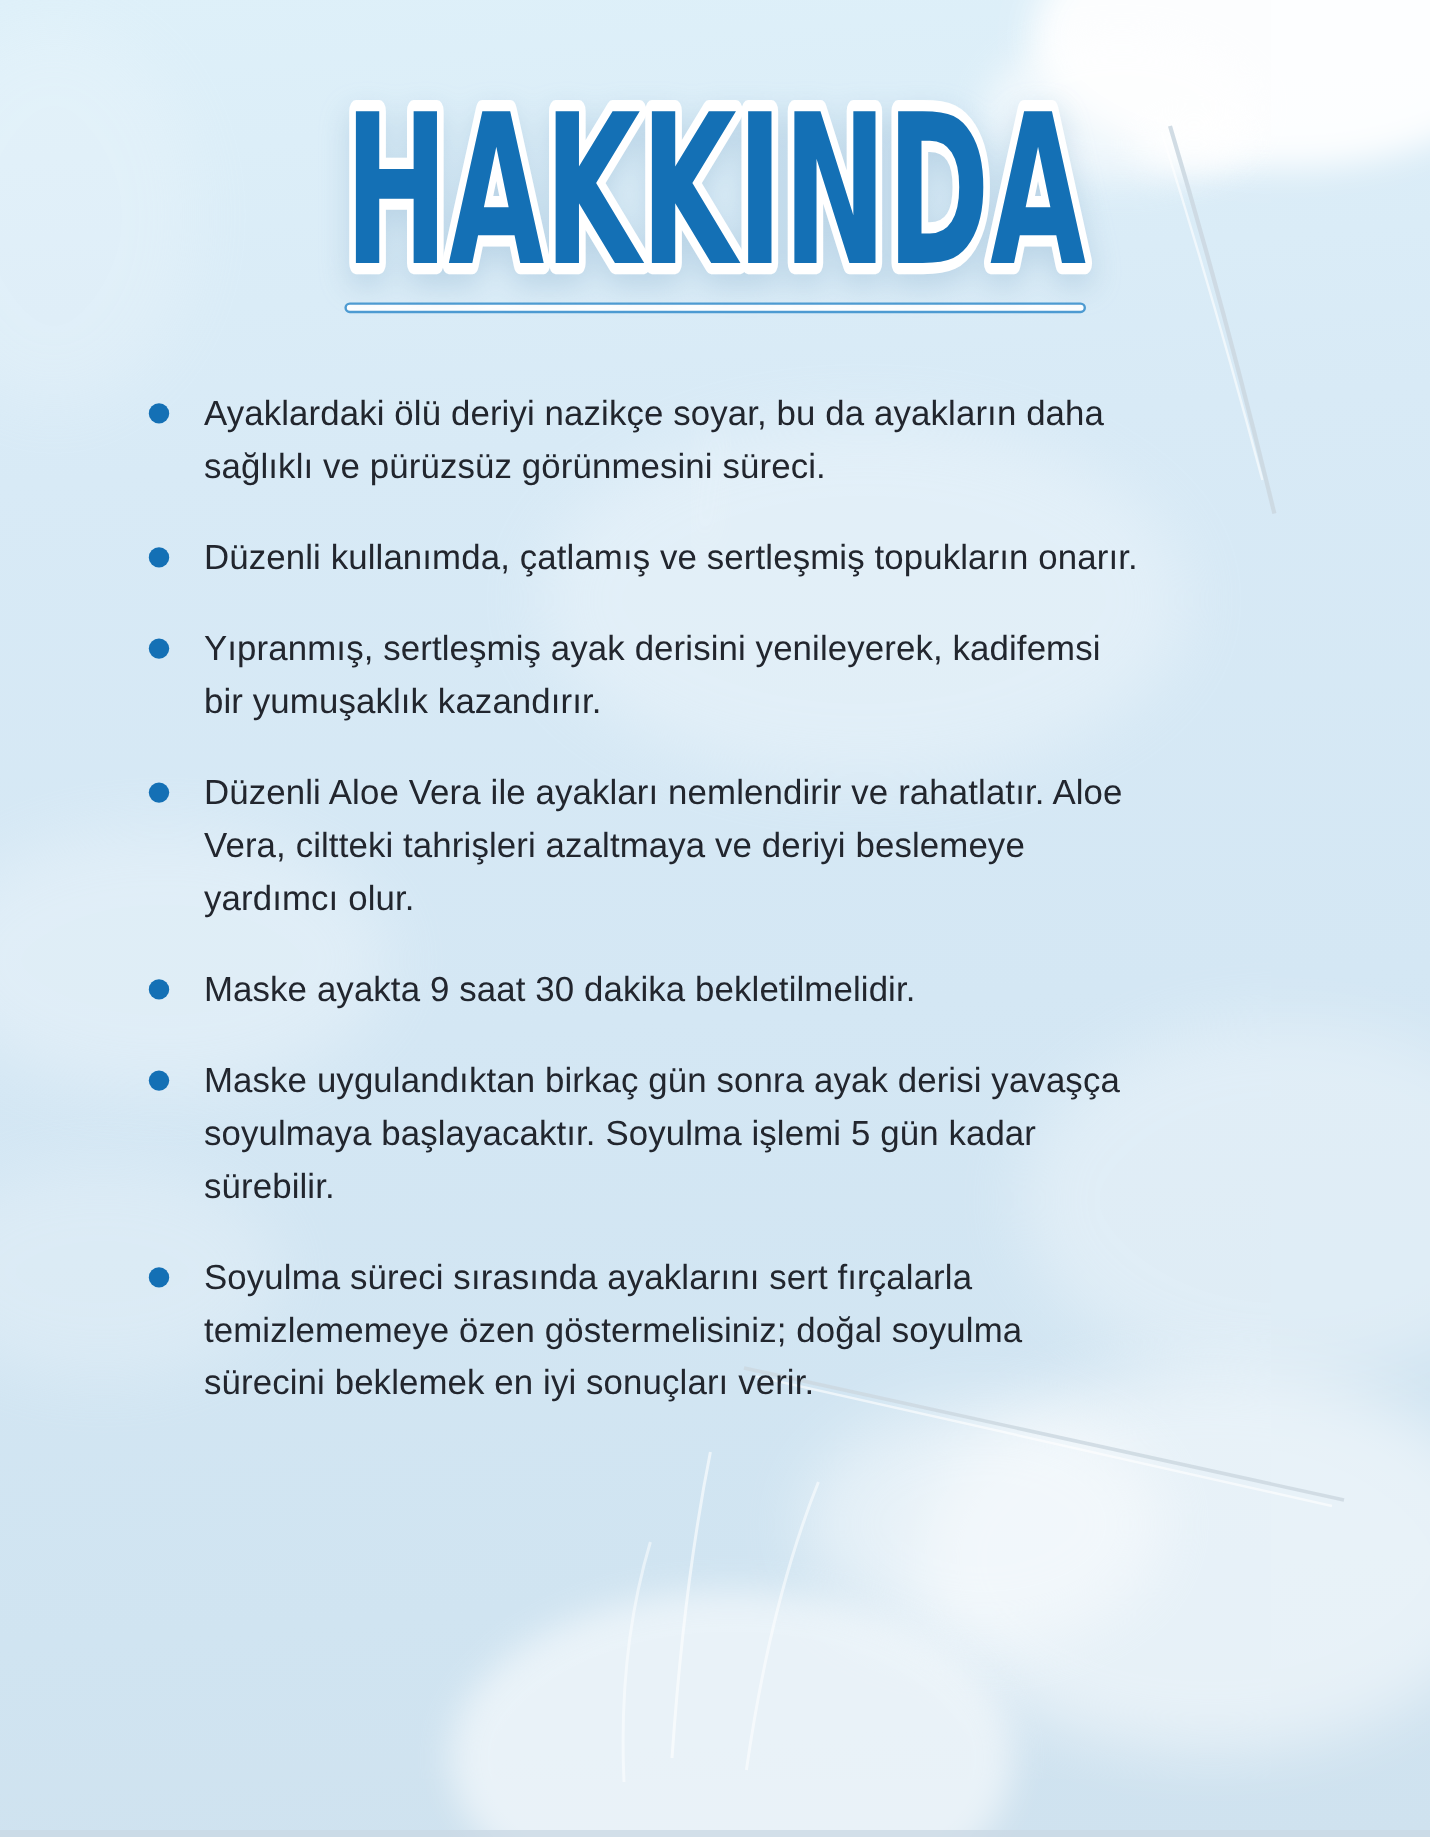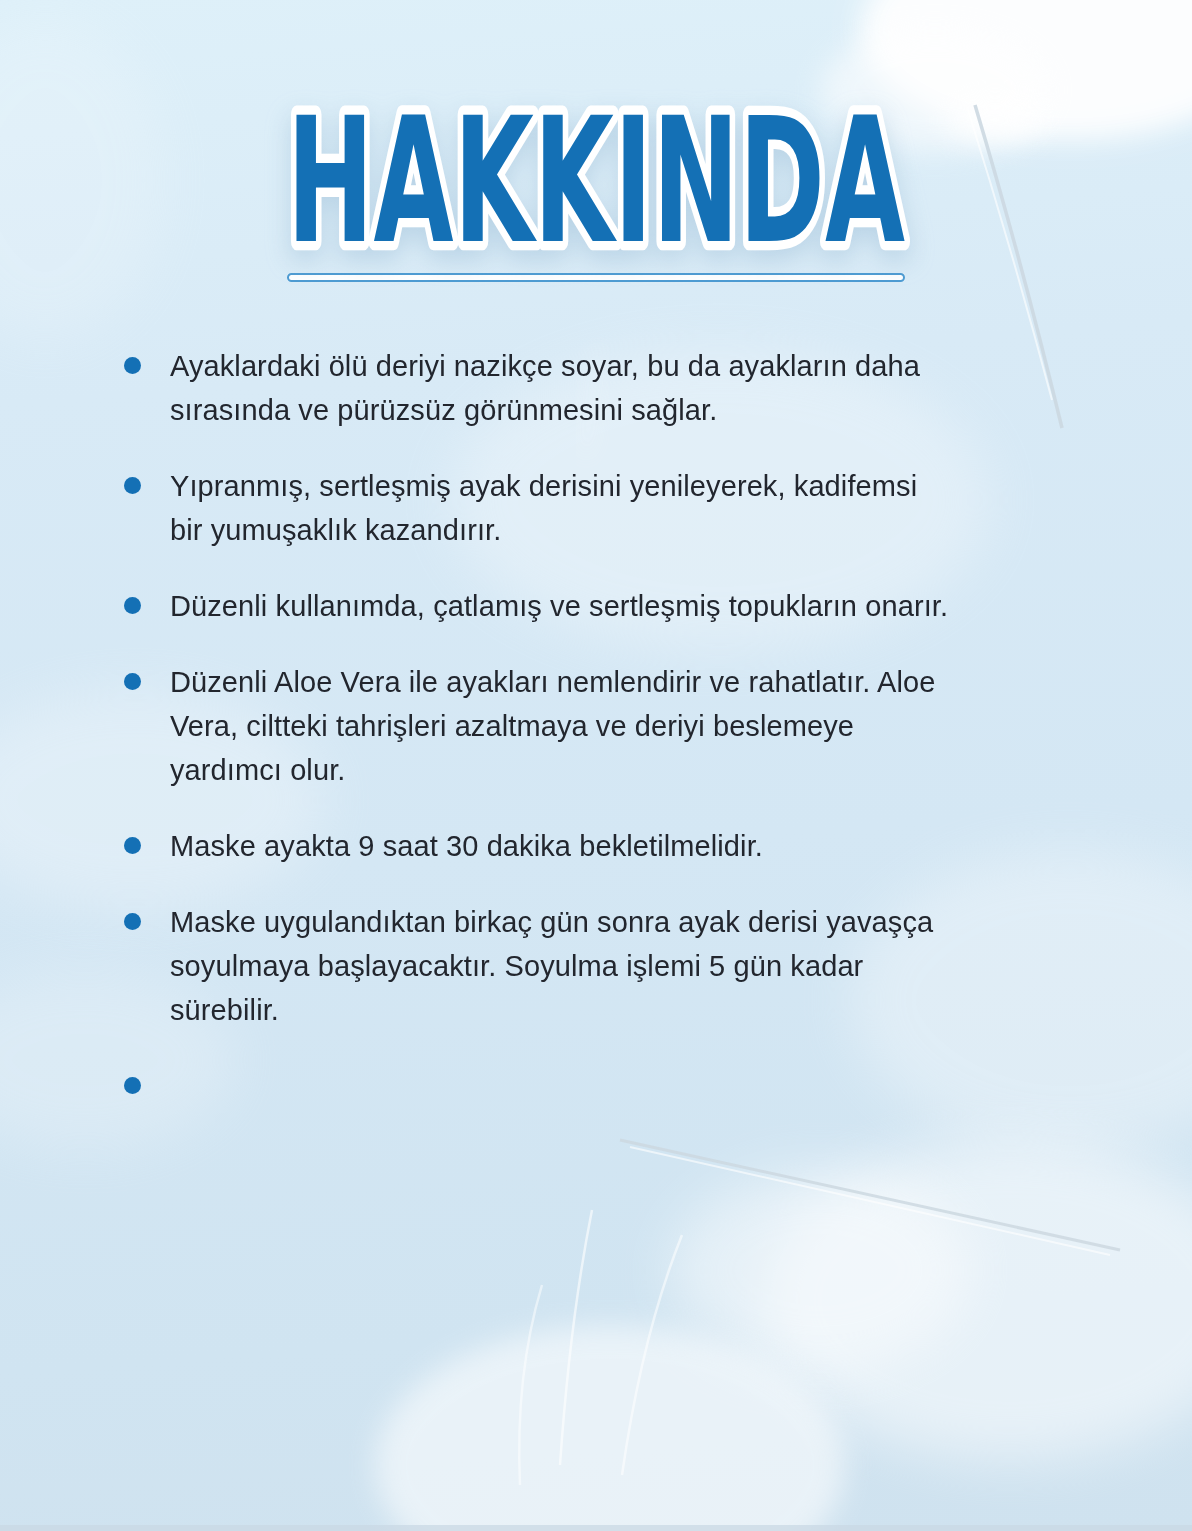--- a/index.html
+++ b/index.html
@@ -31,21 +31,21 @@
     position: absolute;
     left: 0; right: 0; bottom: 0;
     height: 6px;
     background: #c9d8e4;
     opacity: .75;
   }
   .content {
     position: relative;
   }
   .header {
-    padding-top: 101px;
+    padding-top: 80px;
     text-align: center;
   }
   .title-svg {
     display: block;
     margin: 0 auto;
     overflow: visible;
     filter: drop-shadow(0 10px 12px rgba(130, 170, 200, 0.35));
   }
   .title-text {
     fill: var(--title-blue, #1470b5);
@@ -150,48 +150,51 @@
           <text class="title-text" x="350" y="90" text-anchor="middle" font-size="112" textLength="618" lengthAdjust="spacingAndGlyphs">HAKKINDA</text>
         </g>
       </svg>
       <div class="divider"></div>
     </div>
 
     <ul class="bullet-list">
       <li class="bullet-item">
         <span class="bullet-dot"></span>
         <span class="bullet-text"> Ayaklardaki ölü deriyi nazikçe soyar, bu da ayakların daha
-sırasında ve pürüzsüz görünmesini sağlar.</span>
+sağlıklı ve pürüzsüz görünmesini süreci.</span>
+      </li>
+      <li class="bullet-item">
+        <span class="bullet-dot"></span>
+        <span class="bullet-text">Düzenli kullanımda, çatlamış ve sertleşmiş topukların onarır.</span>
       </li>
       <li class="bullet-item">
         <span class="bullet-dot"></span>
         <span class="bullet-text">Yıpranmış, sertleşmiş ayak derisini yenileyerek, kadifemsi
 bir yumuşaklık kazandırır.</span>
-      </li>
-      <li class="bullet-item">
-        <span class="bullet-dot"></span>
-        <span class="bullet-text">Düzenli kullanımda, çatlamış ve sertleşmiş topukların onarır.</span>
       </li>
       <li class="bullet-item">
         <span class="bullet-dot"></span>
         <span class="bullet-text">Düzenli Aloe Vera ile ayakları nemlendirir ve rahatlatır. Aloe
 Vera, ciltteki tahrişleri azaltmaya ve deriyi beslemeye
 yardımcı olur.</span>
       </li>
       <li class="bullet-item">
         <span class="bullet-dot"></span>
         <span class="bullet-text">Maske ayakta 9 saat 30 dakika bekletilmelidir.</span>
       </li>
       <li class="bullet-item">
         <span class="bullet-dot"></span>
         <span class="bullet-text">Maske uygulandıktan birkaç gün sonra ayak derisi yavaşça
 soyulmaya başlayacaktır. Soyulma işlemi 5 gün kadar
 sürebilir.</span>
       </li>
       <li class="bullet-item">
         <span class="bullet-dot"></span>
+        <span class="bullet-text">Soyulma süreci sırasında ayaklarını sert fırçalarla
+temizlememeye özen göstermelisiniz; doğal soyulma
+sürecini beklemek en iyi sonuçları verir.</span>
       </li>
     </ul>
 
   </div>
 
   <div class="bottom-strip"></div>
 </div>
 
 </body></html>

